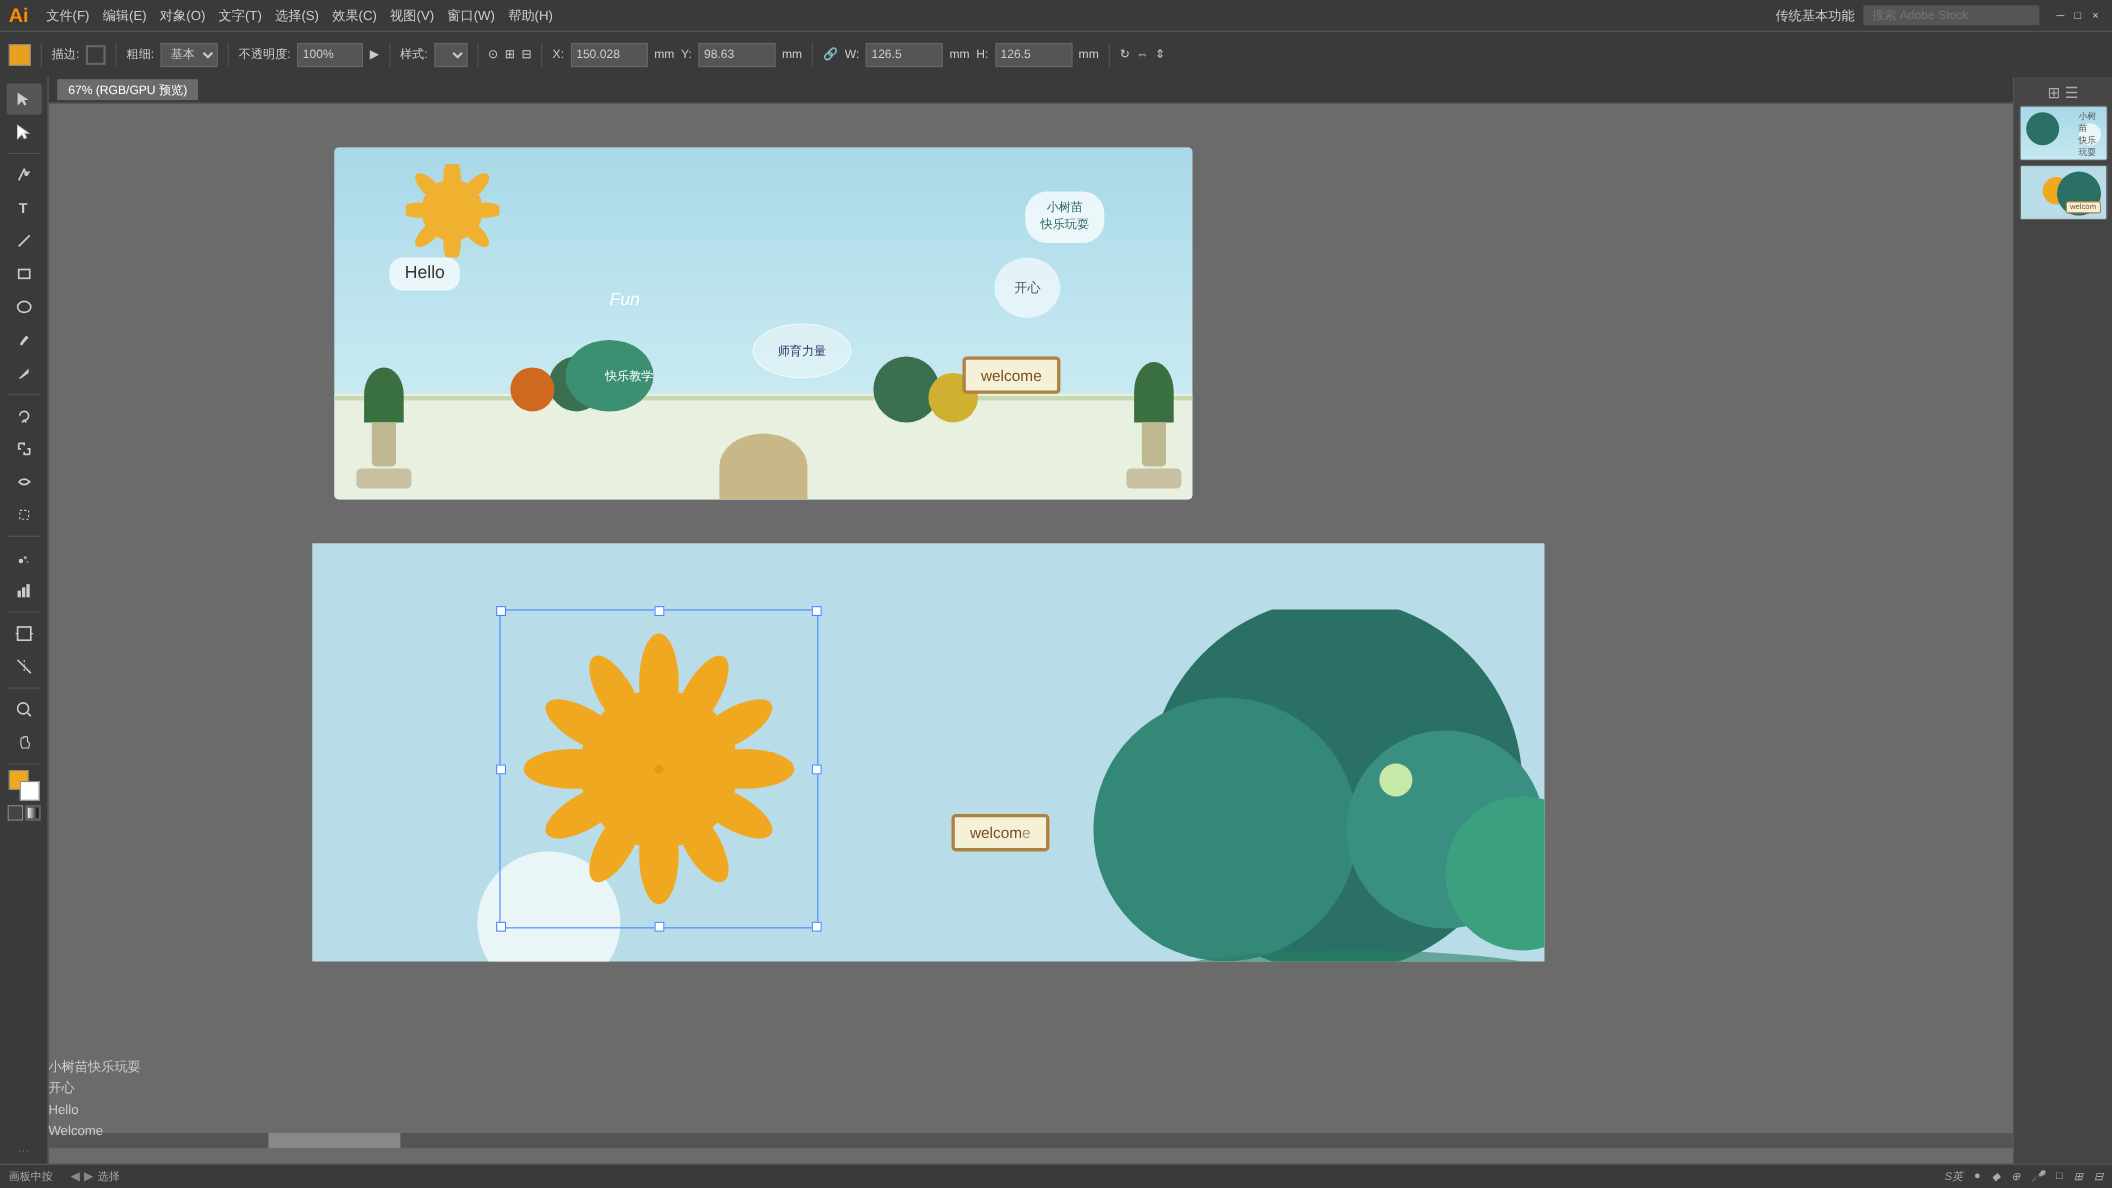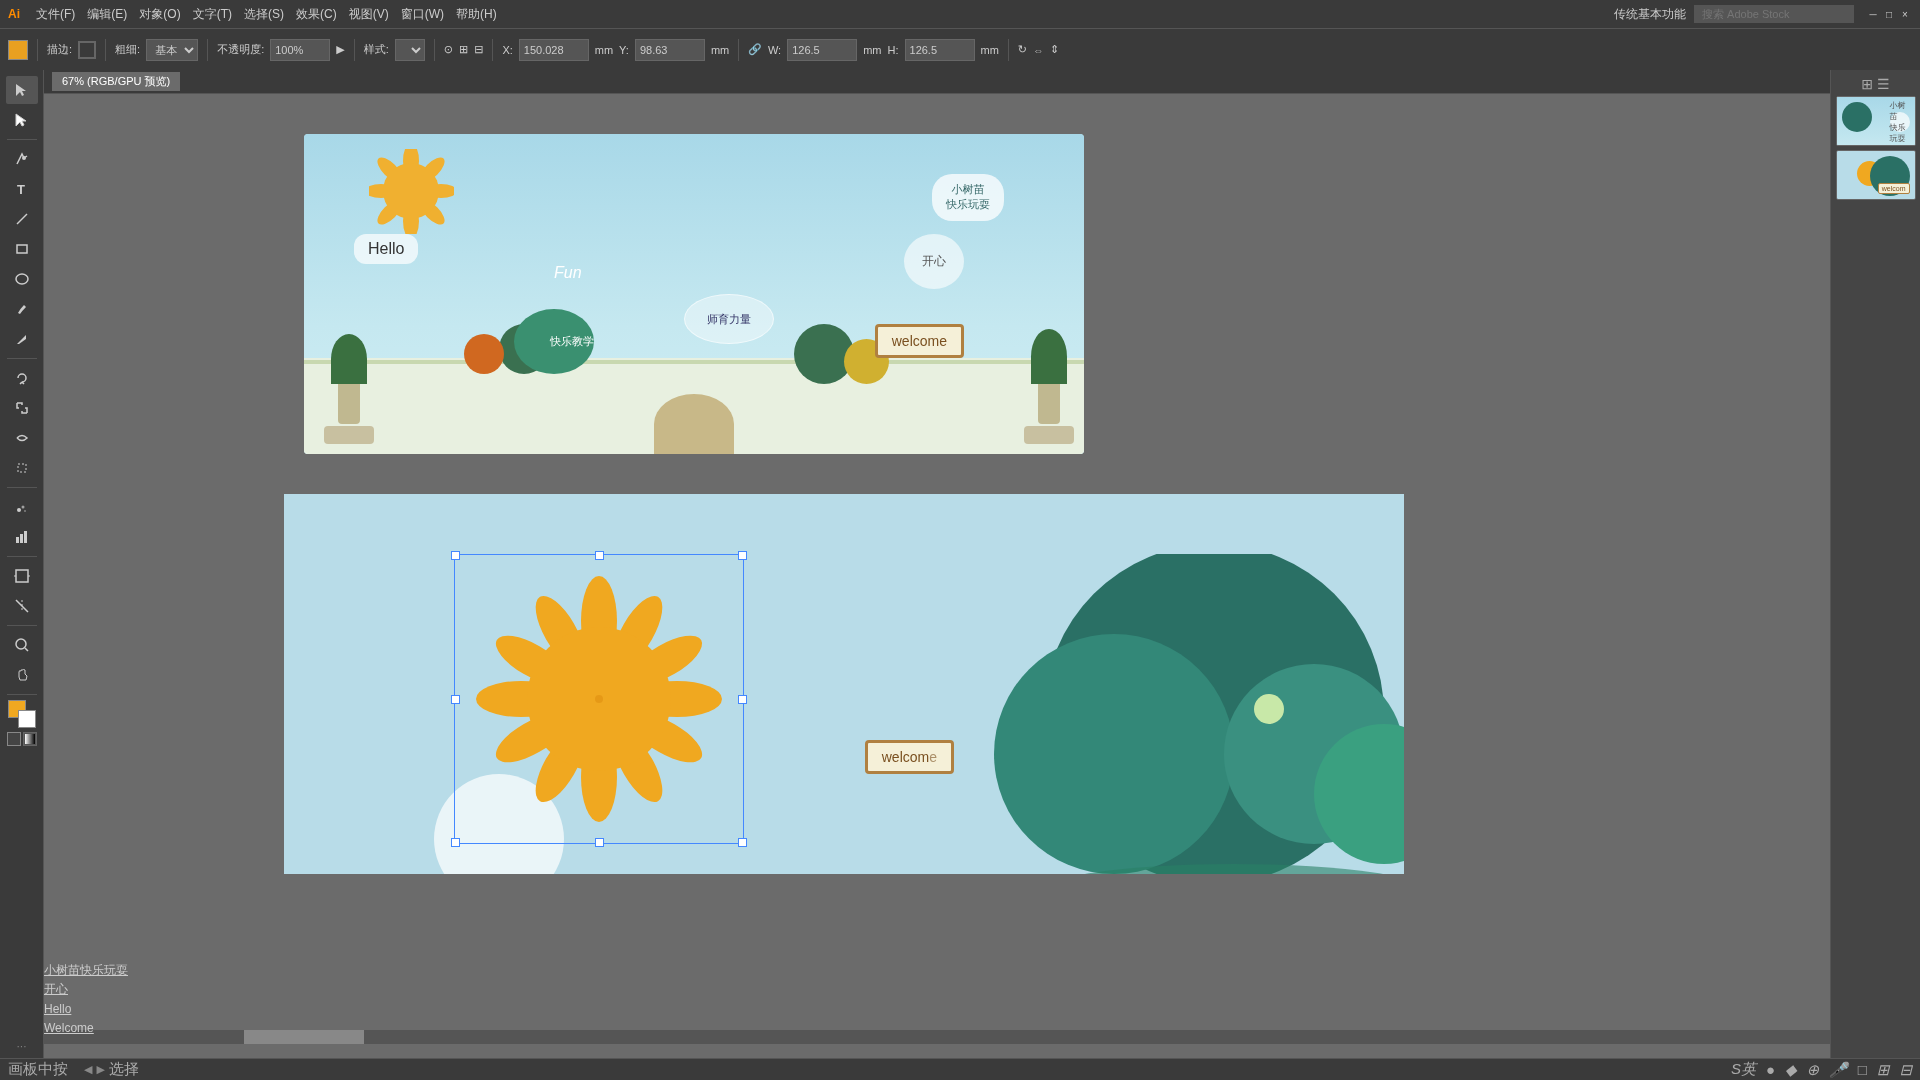--- a/index.html
+++ b/index.html
@@ -28,21 +28,21 @@
     }
     .menu-item {
       color: #ccc;
       font-size: 12px;
       cursor: pointer;
       white-space: nowrap;
     }
     .ai-logo {
       color: #ff8c00;
       font-weight: bold;
-      font-size: 12px;
+      font-size: 18px;
       margin-right: 4px;
     }
     .menu-right {
       margin-left: auto;
       display: flex;
       align-items: center;
       gap: 8px;
     }
     .search-bar {
       background: #555;
@@ -141,21 +141,21 @@
       position: absolute;
       bottom: 0;
       left: 0;
       display: flex;
       align-items: center;
       padding: 0 8px;
       gap: 12px;
       z-index: 100;
       border-top: 1px solid #555;
     }
-    .status-item { color: #aaa; font-size: 15px; }
+    .status-item { color: #aaa; font-size: 10px; }
 
     
     #canvas-area {
       position: absolute;
       top: 70px;
       left: 44px;
       right: 0;
       bottom: 22px;
       background: #6b6b6b;
       overflow: hidden;
@@ -403,21 +403,20 @@
     
     #bottom-left-text {
       position: absolute;
       left: 44px;
       bottom: 42px;
       color: #ccc;
       font-size: 12px;
       z-index: 60;
       line-height: 1.6;
       pointer-events: none;
-      text-decoration: underline;
     }
 
     
     .win-controls {
       display: flex;
       gap: 2px;
       margin-left: 4px;
     }
     .win-btn {
       width: 14px;

